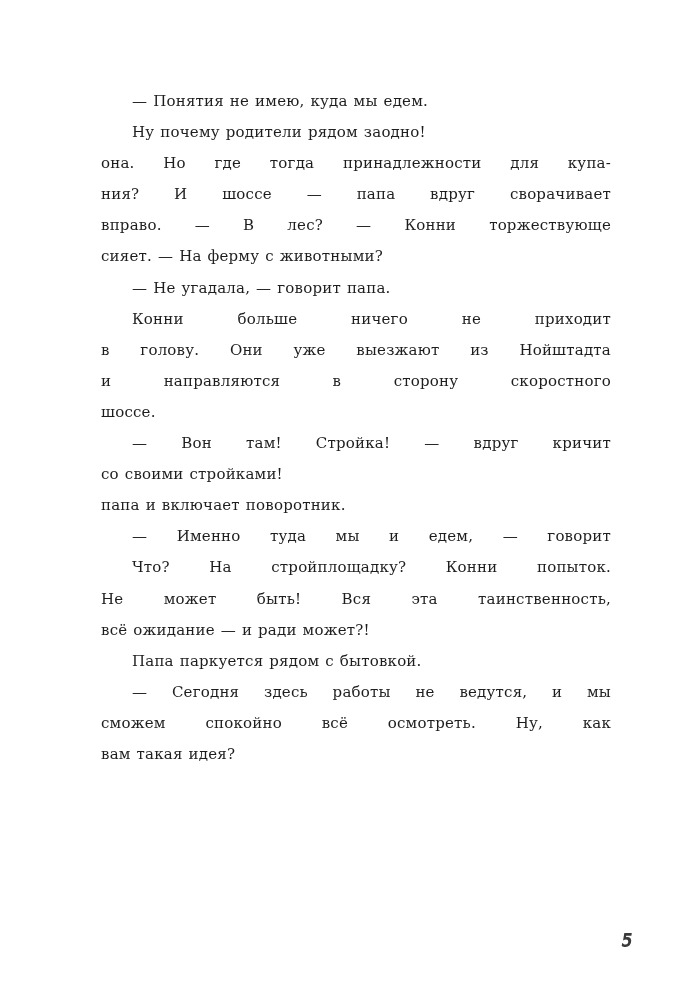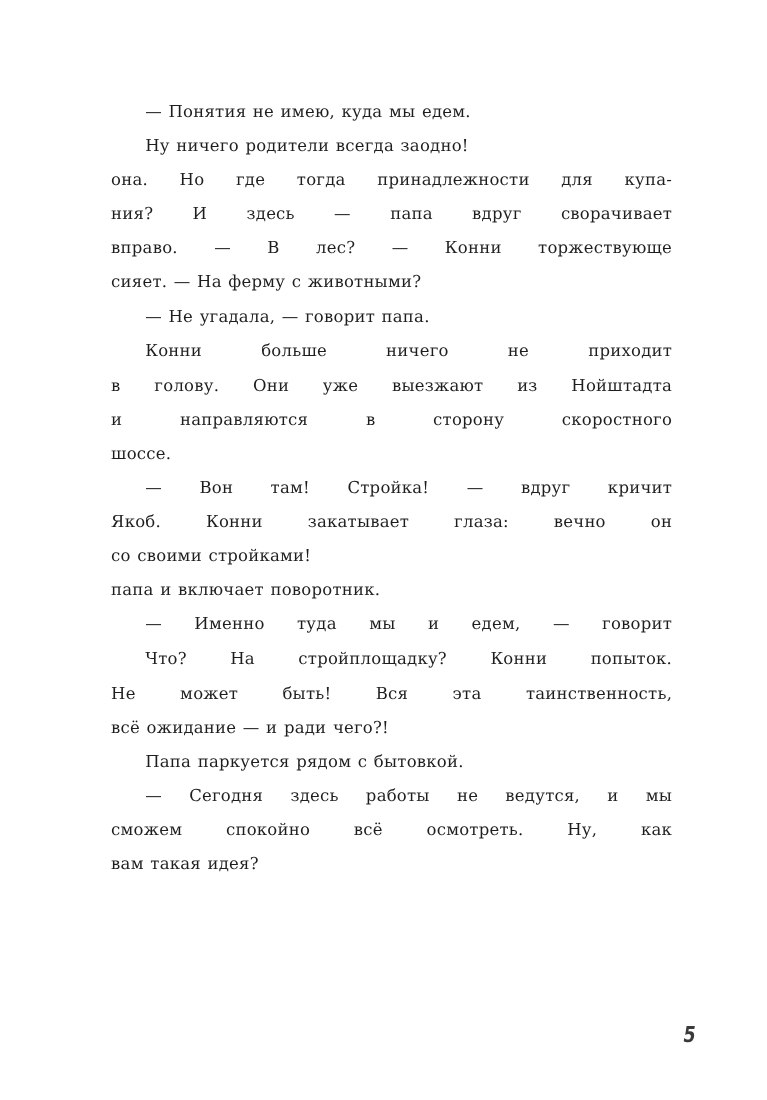--- a/index.html
+++ b/index.html
@@ -54,37 +54,36 @@
       color: #3a3a3a;
       transform: scaleX(0.8);
     }
   </style>
 </head>
 <body>
 
 <div class="page">
   <div class="text-block">
     <div class="line indent last">— Понятия не имею, куда мы едем.</div>
-    <div class="line indent last">Ну ничего родители всегда заодно!</div>
+    <div class="line indent last">Ну почему родители рядом заодно!</div>
     <div class="line">она. Но где тогда принадлежности для купа-</div>
-    <div class="line">ния? И здесь — папа вдруг сворачивает</div>
+    <div class="line">ния? И шоссе — папа вдруг сворачивает</div>
     <div class="line">вправо. — В лес? — Конни торжествующе</div>
     <div class="line last">сияет. — На ферму с животными?</div>
     <div class="line indent last">— Не угадала, — говорит папа.</div>
     <div class="line indent">Конни больше ничего не приходит</div>
     <div class="line">в голову. Они уже выезжают из Нойштадта</div>
     <div class="line">и направляются в сторону скоростного</div>
     <div class="line last">шоссе.</div>
     <div class="line indent">— Вон там! Стройка! — вдруг кричит</div>
-    <div class="line">Якоб. Конни закатывает глаза: вечно он</div>
     <div class="line last">со своими стройками!</div>
     <div class="line last">папа и включает поворотник.</div>
     <div class="line indent">— Именно туда мы и едем, — говорит</div>
     <div class="line indent">Что? На стройплощадку? Конни попыток.</div>
     <div class="line">Не может быть! Вся эта таинственность,</div>
-    <div class="line last">всё ожидание — и ради чего?!</div>
+    <div class="line last">всё ожидание — и ради может?!</div>
     <div class="line indent last">Папа паркуется рядом с бытовкой.</div>
     <div class="line indent">— Сегодня здесь работы не ведутся, и мы</div>
     <div class="line">сможем спокойно всё осмотреть. Ну, как</div>
     <div class="line last">вам такая идея?</div>
   </div>
   <div class="page-number">5</div>
 </div>
 
 </body></html>

